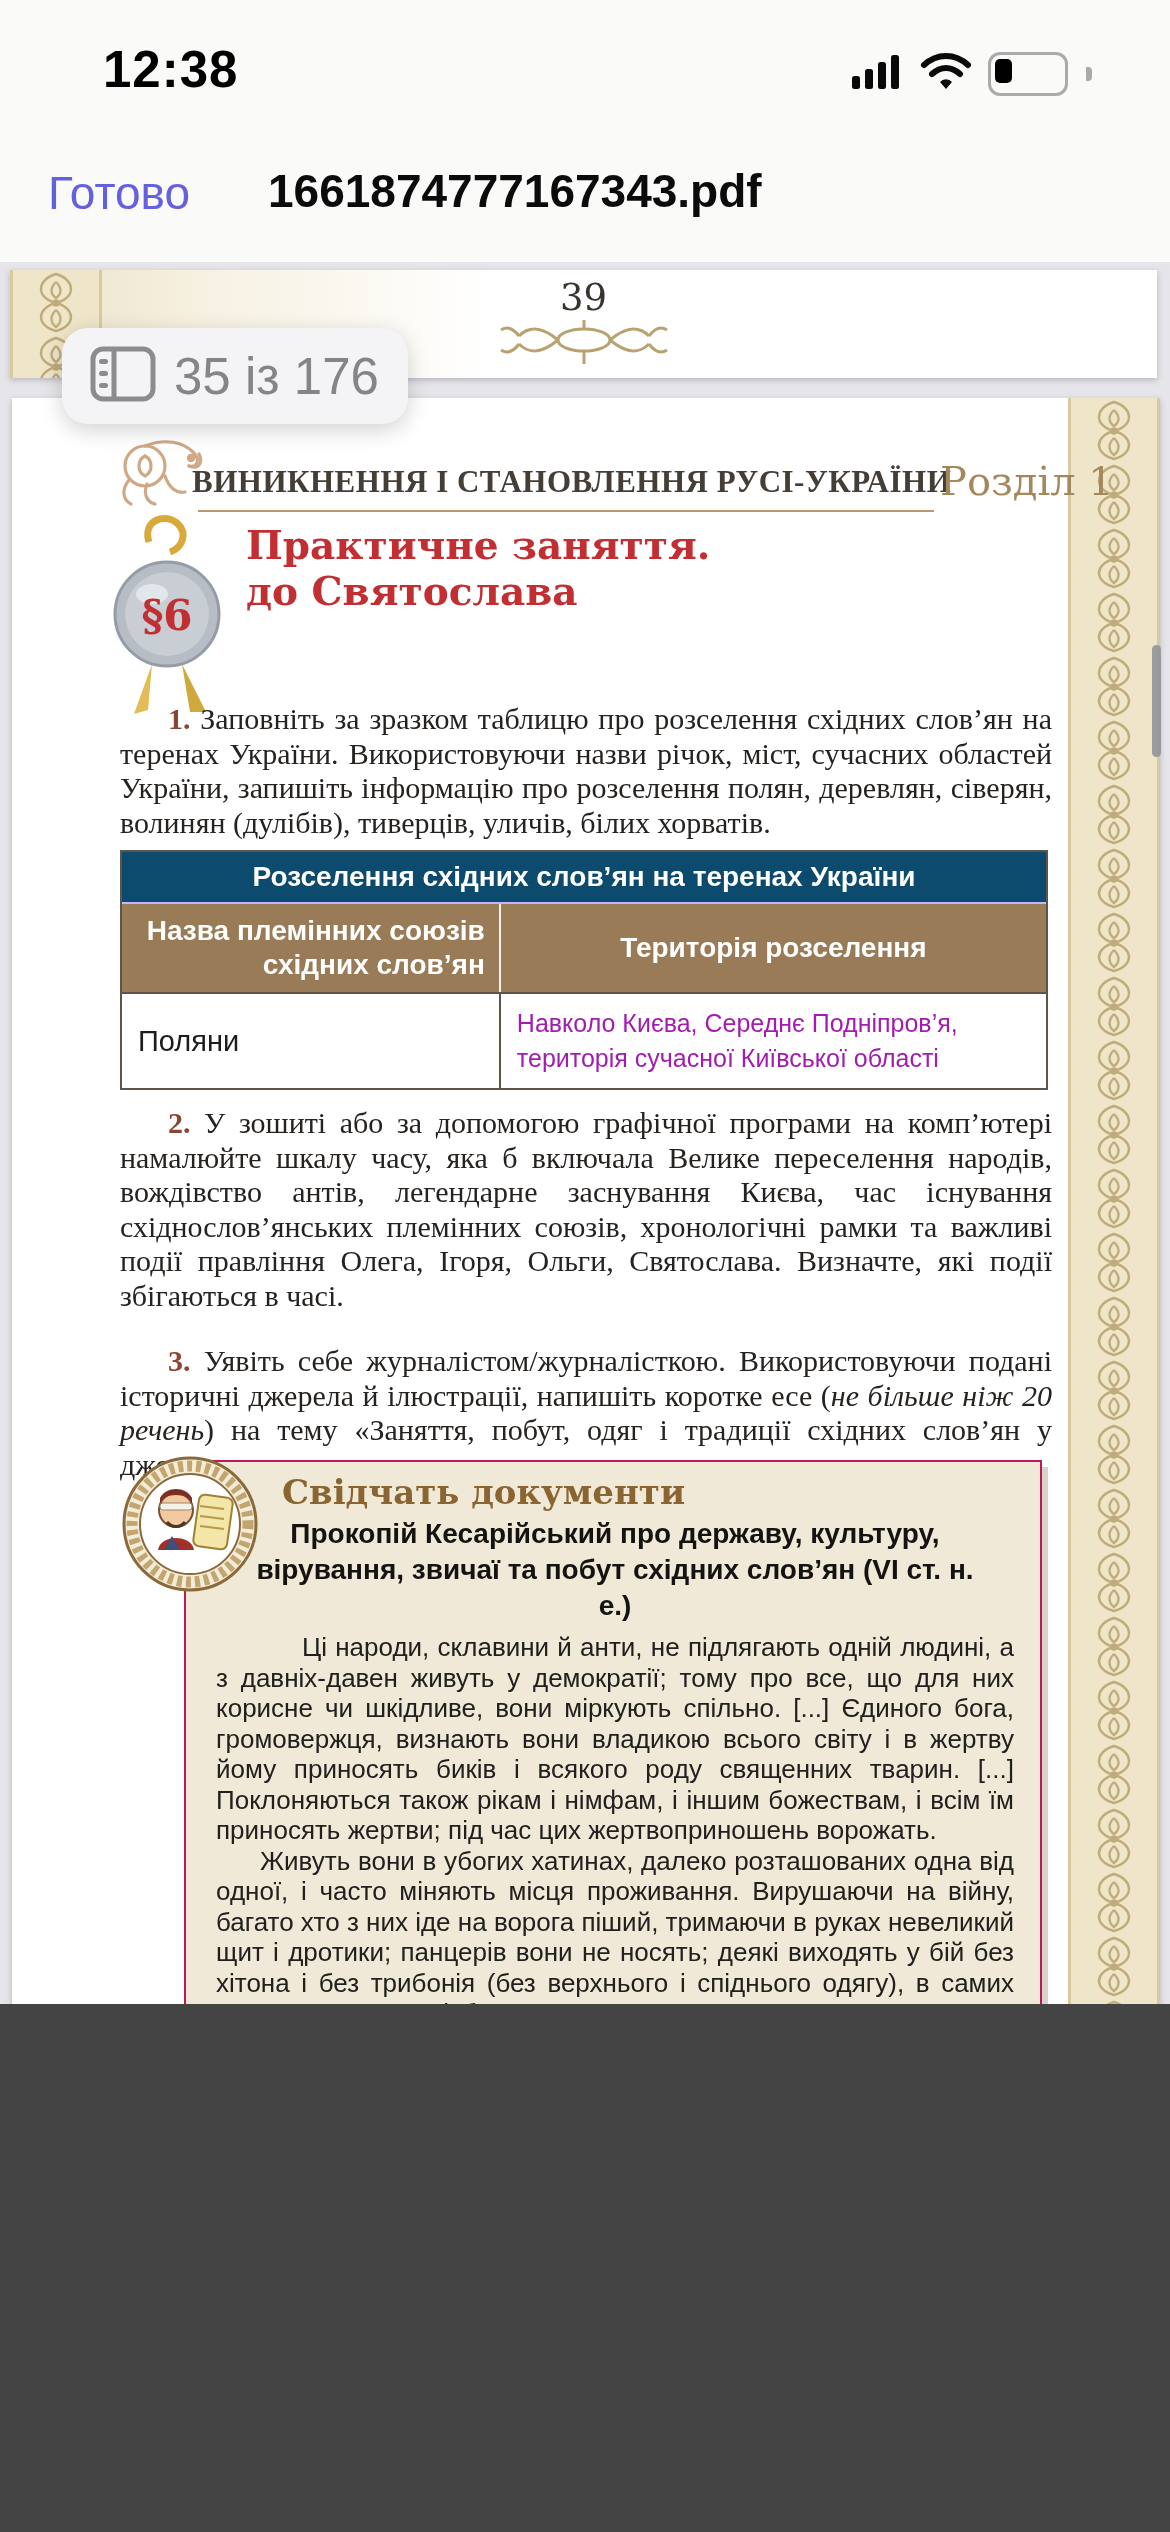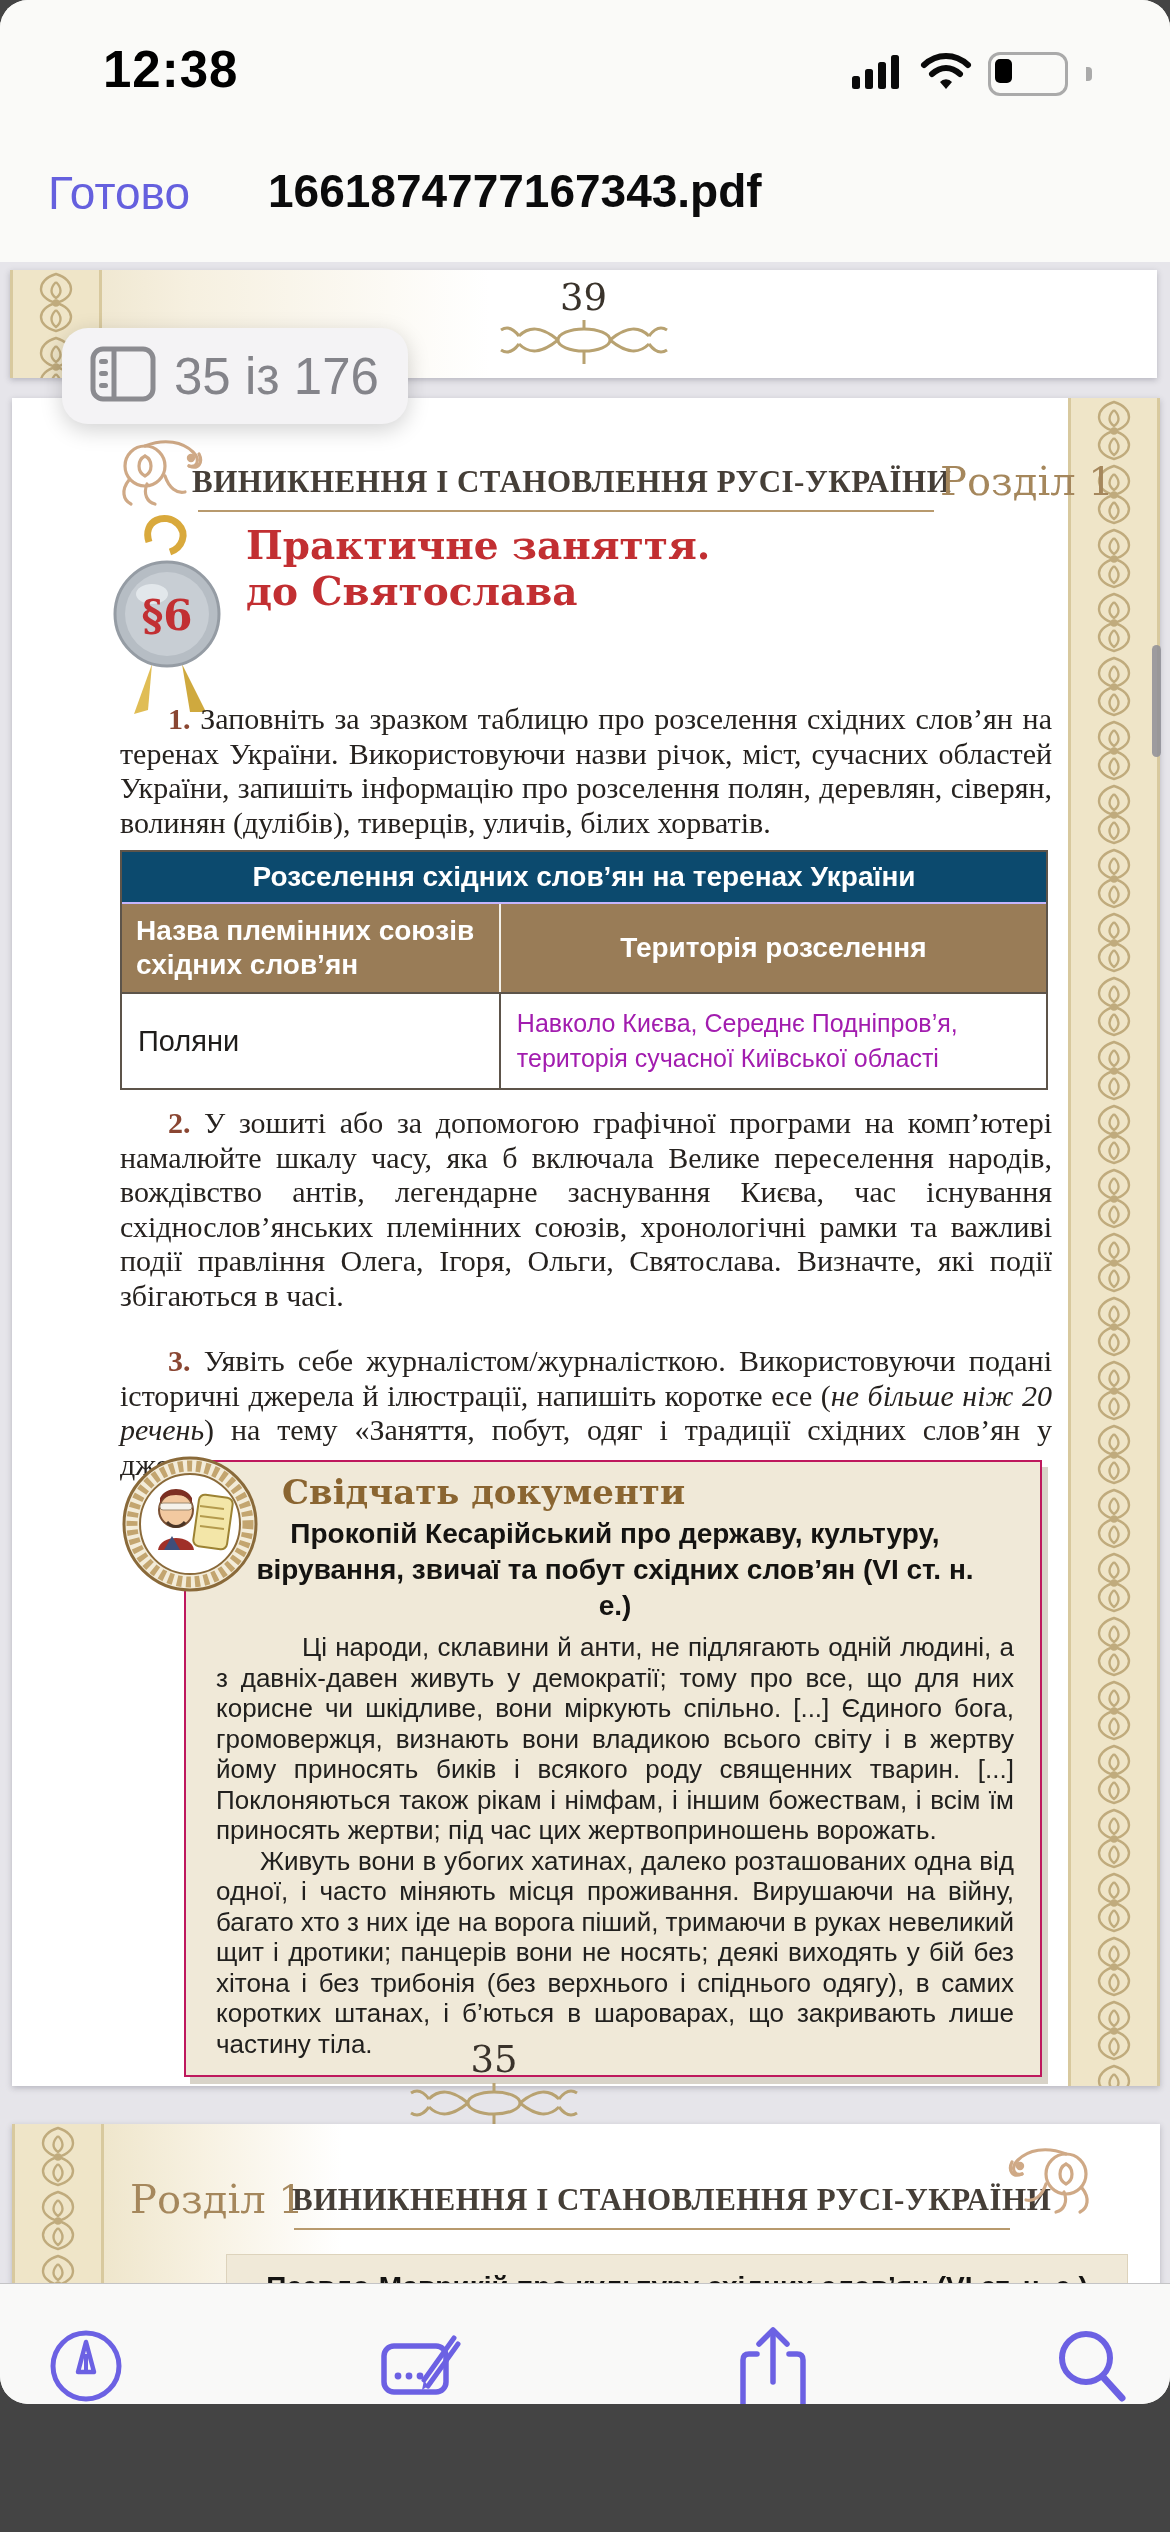--- a/index.html
+++ b/index.html
@@ -1,17 +1,17 @@
 <!DOCTYPE html>
 <html><head>
 <meta charset="utf-8">
 <style>
   html,body{margin:0;padding:0;background:#444;}
-  .screen{position:relative;width:1170px;height:2404px;background:#fafaf8;overflow:hidden;
-    font-family:"Liberation Sans",sans-serif;margin:0 auto;border-radius:28px;}
+  .screen{position:relative;width:1170px;height:2004px;background:#fafaf8;overflow:hidden;
+    font-family:"Liberation Sans",sans-serif;margin:0 auto;}
 
   
   .status-bar{position:absolute;top:0;left:0;width:1170px;height:130px;background:#fafaf8;z-index:30;}
   .status-time{position:absolute;left:103px;top:40px;font-size:51px;font-weight:600;color:#000;letter-spacing:1px;}
   .status-icons{position:absolute;right:78px;top:52px;display:flex;align-items:center;gap:16px;}
   .battery-shell{position:relative;width:74px;height:38px;border:3px solid #aaaaaa;border-radius:12px;}
   .battery-fill{position:absolute;left:4px;top:4px;width:17px;height:24px;background:#000;border-radius:5px;}
   .battery-cap{width:6px;height:14px;background:#aaaaaa;border-radius:0 4px 4px 0;margin-left:2px;}
 
   
@@ -59,21 +59,21 @@
      font-size:30px;line-height:34.5px;color:#26221f;text-align:justify;text-indent:48px;}
   .task-number{font-weight:700;color:#8a4632;}
   .task-italic{font-style:italic;}
   .task1{top:274px;} .task2{top:678px;} .task3{top:916px;}
 
   
   .sample-table{position:absolute;left:108px;top:452px;width:928px;border:2px solid #5d544a;background:#fff;box-sizing:border-box;}
   .tbl-title{background:#0c4a6e;color:#fff;font-weight:700;font-size:28px;text-align:center;padding:9px 0;border-bottom:2px solid #c4b5fd;}
   .tbl-head{display:flex;background:#997C57;border-bottom:2px solid #5d544a;}
   .tbl-head-c1{width:41%;border-right:2px solid #f4f1ea;color:#fff;font-weight:700;font-size:28px;line-height:34px;
-     display:flex;align-items:center;justify-content:center;text-align:left;padding:10px 14px;box-sizing:border-box;}
+     display:flex;align-items:center;justify-content:center;text-align:right;padding:10px 14px;box-sizing:border-box;}
   .tbl-head-c2{width:59%;color:#fff;font-weight:700;font-size:28px;display:flex;align-items:center;justify-content:center;text-align:center;padding:10px 14px;box-sizing:border-box;}
   .tbl-row{display:flex;background:#fff;}
   .tbl-c1{width:41%;border-right:2px solid #5d544a;font-size:29px;color:#1e1c1a;display:flex;align-items:center;padding:14px 16px;box-sizing:border-box;}
   .tbl-c2{width:59%;font-size:25px;line-height:35px;color:#a21caf;padding:12px 16px;box-sizing:border-box;}
 
   
   .doc-box{position:absolute;left:172px;top:1062px;width:858px;box-sizing:border-box;background:#F0E9D8;
      border:2px solid #be185d;box-shadow:6px 7px 0 rgba(143,128,97,.35);padding:10px 26px 16px 30px;}
   .doc-label{margin-left:66px;font-family:"DejaVu Serif",serif;font-weight:700;font-size:34px;color:#8A6531;}
   .doc-heading{margin-top:4px;text-align:center;font-weight:700;font-size:28px;line-height:36px;color:#141311;padding:0 24px;}

